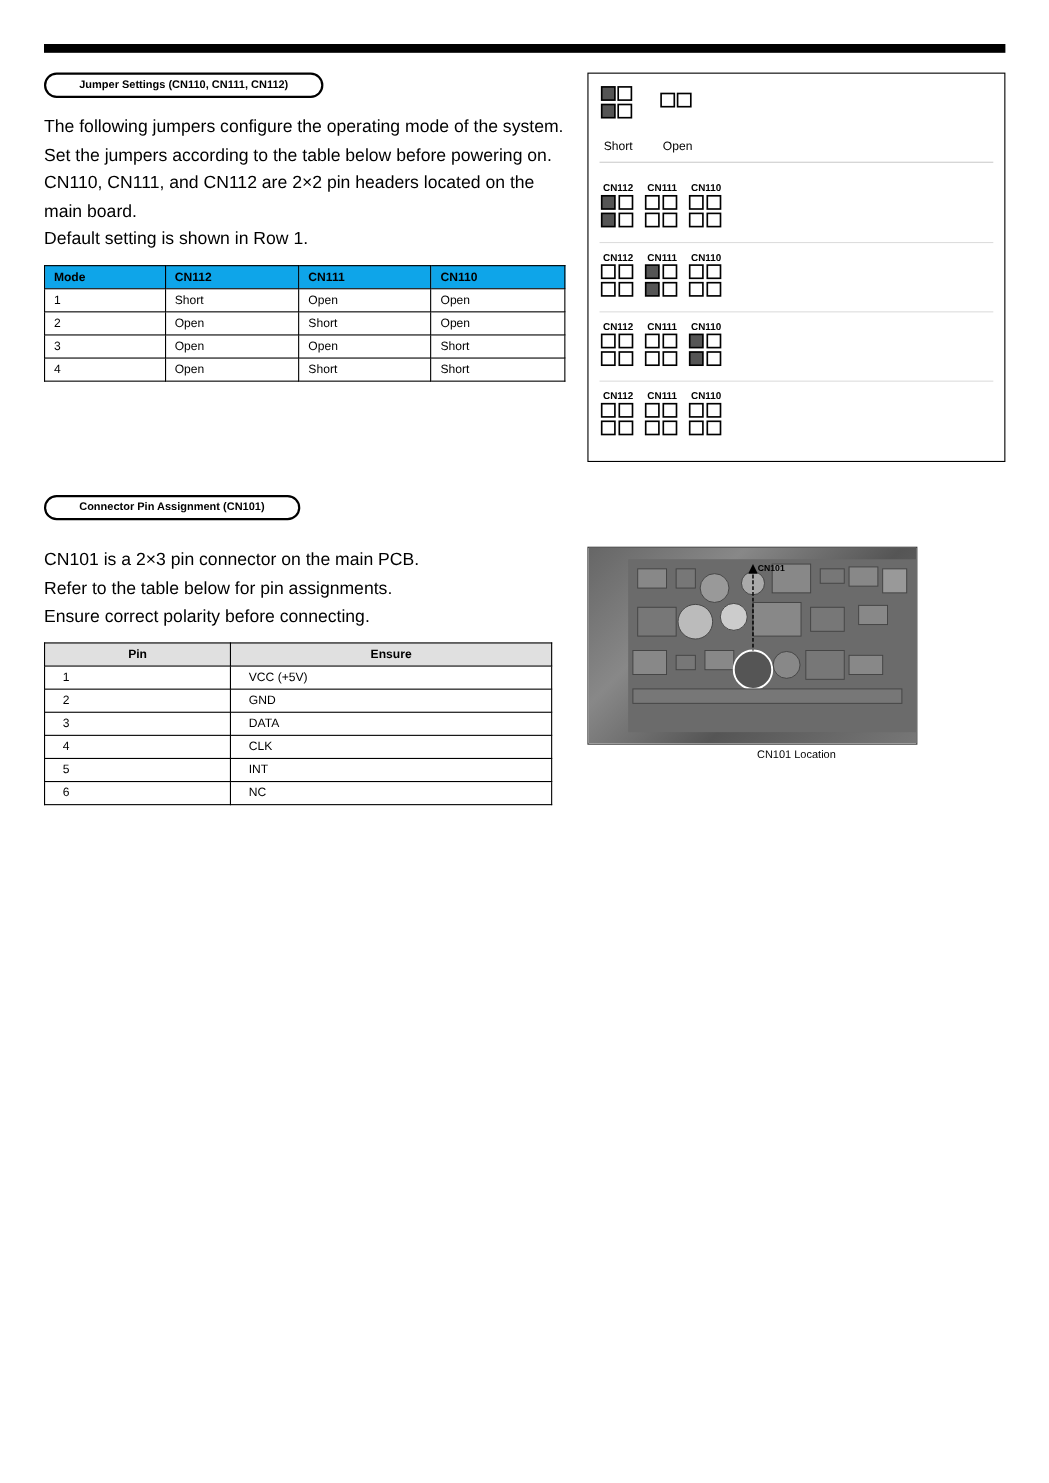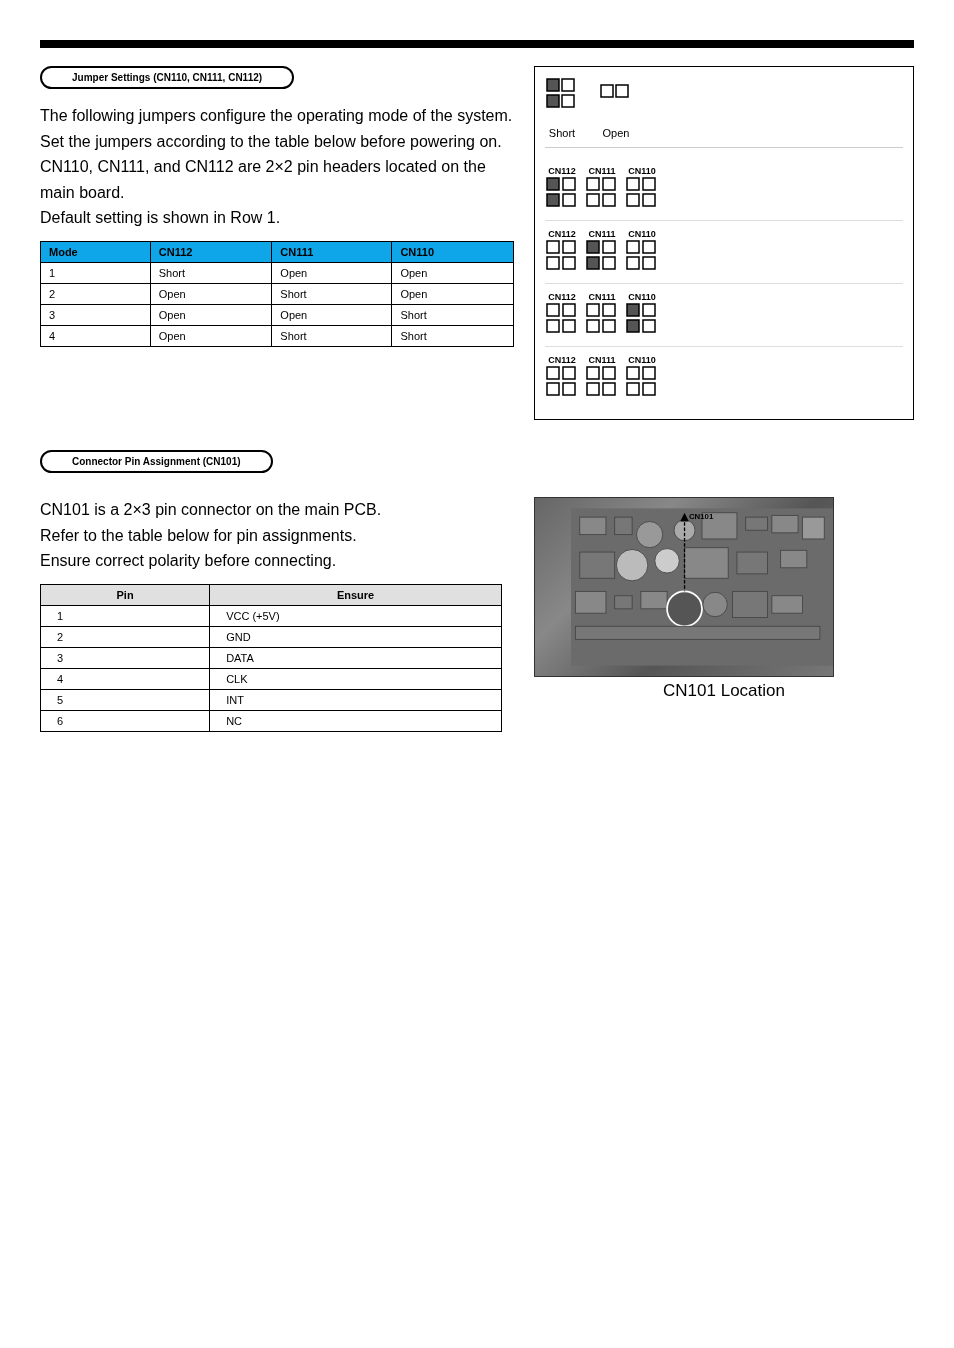--- a/index.html
+++ b/index.html
@@ -519,18 +519,18 @@
               <rect x="230" y="100" width="35" height="20" fill="#888" stroke="#444" stroke-width="1"></rect>
 
               <rect x="5" y="135" width="280" height="15" fill="#777" stroke="#444" stroke-width="1"></rect>
 
               <line x1="130" y1="10" x2="130" y2="95" stroke="#000" stroke-width="1.5" stroke-dasharray="4,2"></line>
               <polygon points="130,5 125,15 135,15" fill="#000"></polygon>
               <text x="135" y="12" fill="#000" font-size="9" font-weight="bold">CN101</text>
             </svg>
           </div>
         </div>
-        <div style="font-size:17px; text-align:center; margin-top:4px;">CN101 Location</div>
+        <div style="font-size:10px; text-align:center; margin-top:4px;">CN101 Location</div>
       </div>
     </div>
   </div>
 
 </div>
 
 </body></html>

